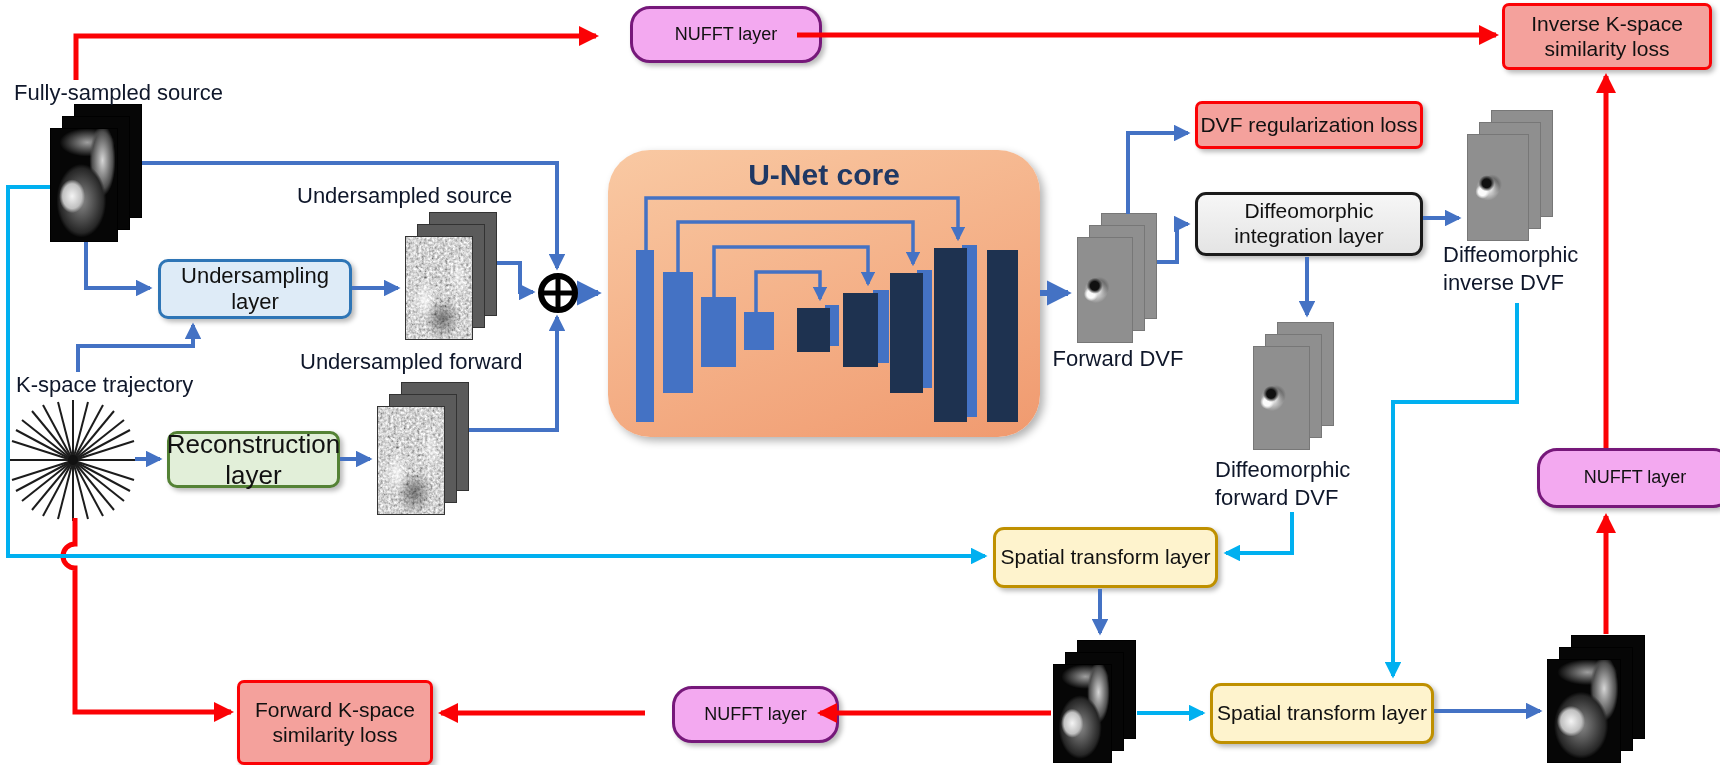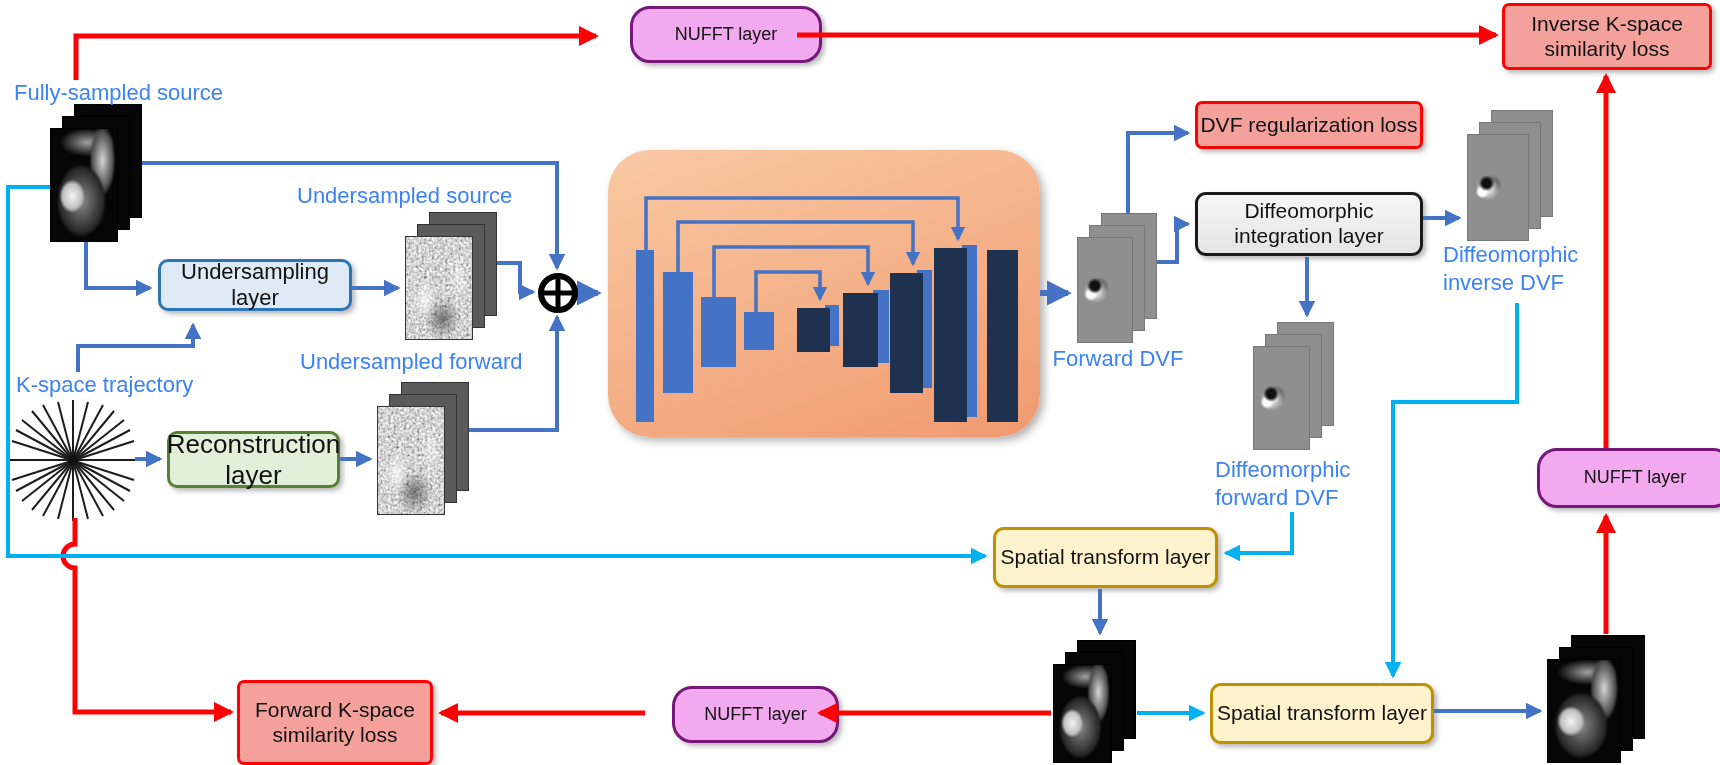--- a/index.html
+++ b/index.html
@@ -37,21 +37,21 @@
     box-shadow:4px 4px 8px rgba(0,0,0,.3);z-index:2;
   }
   .unet-title{
     position:absolute;top:8px;left:0;width:100%;text-align:center;
     font-size:30px;font-weight:600;color:var(--unet-title-color);
   }
   .bar{position:absolute;}
   .enc{background:var(--encoder-bar);}
   .dec{background:var(--decoder-bar);}
   .declight{background:var(--encoder-bar);}
-  .lbl{position:absolute;font-size:22px;color:#3b82f6;z-index:4;white-space:nowrap;}
+  .lbl{position:absolute;font-size:22px;color:#0f172a;z-index:4;white-space:nowrap;}
   .lbl.wrap{white-space:normal;line-height:1.25;}
   
   .stack{position:absolute;z-index:2;}
   .stack .layer{position:absolute;width:calc(100% - 24px);height:calc(100% - 24px);box-sizing:border-box;}
   .stack .back{right:0;top:0;}
   .stack .mid{right:12px;top:12px;}
   .stack .front{left:0;bottom:0;}
   .mri .layer{background:#060606;border:1px solid #000;}
   .mri .front{
     background:
@@ -145,31 +145,32 @@
   <path class="c-skip" d="M756 312 V272 H820 V299" marker-end="url(#mkb)"></path>
 
   <path class="c-cyan" d="M50 187 H8 V556 H985" marker-end="url(#mkc)"></path>
   <path class="c-cyan" d="M1292 512 V553 H1226" marker-end="url(#mkc)"></path>
   <path class="c-cyan" d="M1517 303 V402 H1393 V676" marker-end="url(#mkc)"></path>
   <path class="c-cyan" d="M1137 713 H1203" marker-end="url(#mkc)"></path>
 </svg>
 
 <div class="node nufft" style="left:603px;top:6px;width:192px;height:57px;">NUFFT layer</div>
 <div class="node loss" style="left:1502px;top:3px;width:210px;height:67px;">Inverse K-space similarity loss</div>
-<div class="node undersampling" style="left:158px;top:259px;width:194px;height:52px;">Undersampling layer</div>
+<div class="node undersampling" style="left:158px;top:259px;width:194px;height:60px;">Undersampling layer</div>
 <div class="node reconstruction" style="left:167px;top:431px;width:173px;height:57px;">Reconstruction layer</div>
 <div class="node loss" style="left:1195px;top:101px;width:228px;height:48px;">DVF regularization loss</div>
 <div class="node integration" style="left:1195px;top:192px;width:228px;height:64px;">Diffeomorphic integration layer</div>
 <div class="node stl" style="left:993px;top:527px;width:225px;height:61px;">Spatial transform layer</div>
 <div class="node stl" style="left:1210px;top:683px;width:224px;height:61px;">Spatial transform layer</div>
 <div class="node nufft" style="left:1510px;top:448px;width:196px;height:60px;">NUFFT layer</div>
 <div class="node nufft" style="left:645px;top:686px;width:167px;height:57px;">NUFFT layer</div>
 <div class="node loss" style="left:237px;top:680px;width:196px;height:85px;">Forward K-space similarity loss</div>
 
 <div class="unet">
+  <div class="unet-title">U-Net core</div>
 
   <div class="bar enc" style="left:28px;top:100px;width:18px;height:172px;"></div>
   <div class="bar enc" style="left:55px;top:122px;width:30px;height:121px;"></div>
   <div class="bar enc" style="left:93px;top:147px;width:35px;height:70px;"></div>
   <div class="bar enc" style="left:136px;top:162px;width:30px;height:38px;"></div>
 
   <div class="bar declight" style="left:217px;top:155px;width:14px;height:41px;"></div>
   <div class="bar dec" style="left:189px;top:158px;width:33px;height:44px;"></div>
   <div class="bar declight" style="left:265px;top:140px;width:16px;height:73px;"></div>
   <div class="bar dec" style="left:235px;top:143px;width:35px;height:74px;"></div>

